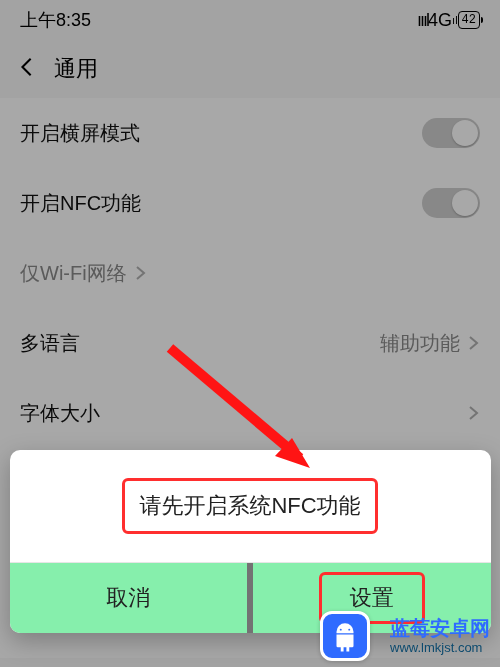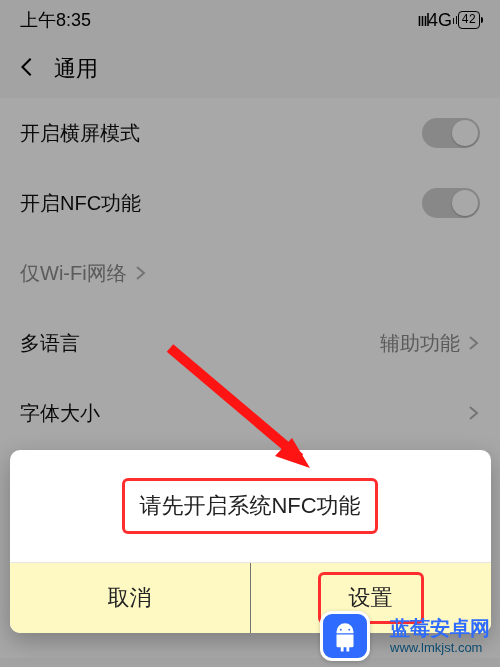--- a/index.html
+++ b/index.html
@@ -22,22 +22,22 @@
   .chevron { width: 14px; height: 14px; }
   .chev-path { fill: none; stroke: #b0b0b0; stroke-width: 2; }
   .toggle { width: 58px; height: 30px; background: #cfcfcf; border-radius: 15px; position: relative; }
   .toggle::after { content: ""; position: absolute; width: 26px; height: 26px; background: #fff; border-radius: 13px; top: 2px; right: 2px; box-shadow: 0 1px 2px rgba(0,0,0,0.25); }
   .overlay { position: absolute; inset: 0; background: rgba(0,0,0,0.34); display: flex; align-items: flex-start; justify-content: center; }
   .dialog { margin-top: 450px; width: 481px; background: #fff; border-radius: 10px; overflow: hidden; box-shadow: 0 8px 24px rgba(0,0,0,0.25); }
   .dialog-title-wrap { padding: 28px 20px; text-align: center; }
   .dialog-title { display: inline-block; font-size: 22px; color: #222; padding: 10px 14px; }
   .hl-red { border: 3px solid #ff2e2e; border-radius: 6px; }
   .dialog-btns { display: flex; border-top: 1px solid #e6e6e6; }
-  .dbtn { flex: 1; height: 70px; display: flex; align-items: center; justify-content: center; font-size: 22px; color: #222; background: #fef9c3; border: none; }
-  .dbtn + .dbtn { border-left: 1px solid #737373; }
+  .dbtn { flex: 1; height: 70px; display: flex; align-items: center; justify-content: center; font-size: 22px; color: #222; background: #86efac; border: none; }
+  .dbtn + .dbtn { border-left: 6px solid #737373; }
   .dbtn .inner { padding: 8px 28px; }
   .arrow { position: absolute; left: 150px; top: 338px; width: 190px; height: 150px; pointer-events: none; }
   .arrow line { stroke: #ff1414; stroke-width: 10; }
   .arrow polygon { fill: #ff1414; }
   .watermark { position: absolute; right: 10px; bottom: 6px; display: flex; align-items: center; gap: 20px; }
   .wm-icon { width: 50px; height: 50px; background: #2f6bff; border-radius: 12px; display: flex; align-items: center; justify-content: center; position: relative; border: 3px solid #fff; box-shadow: 0 1px 4px rgba(0,0,0,0.2); }
   .wm-icon svg { width: 34px; height: 34px; }
   .wm-text { display: flex; flex-direction: column; line-height: 1.2; }
   .wm-cn { font-size: 20px; font-weight: 600; color: #2f6bff; }
   .wm-url { font-size: 13px; color: #0c4a6e; }

